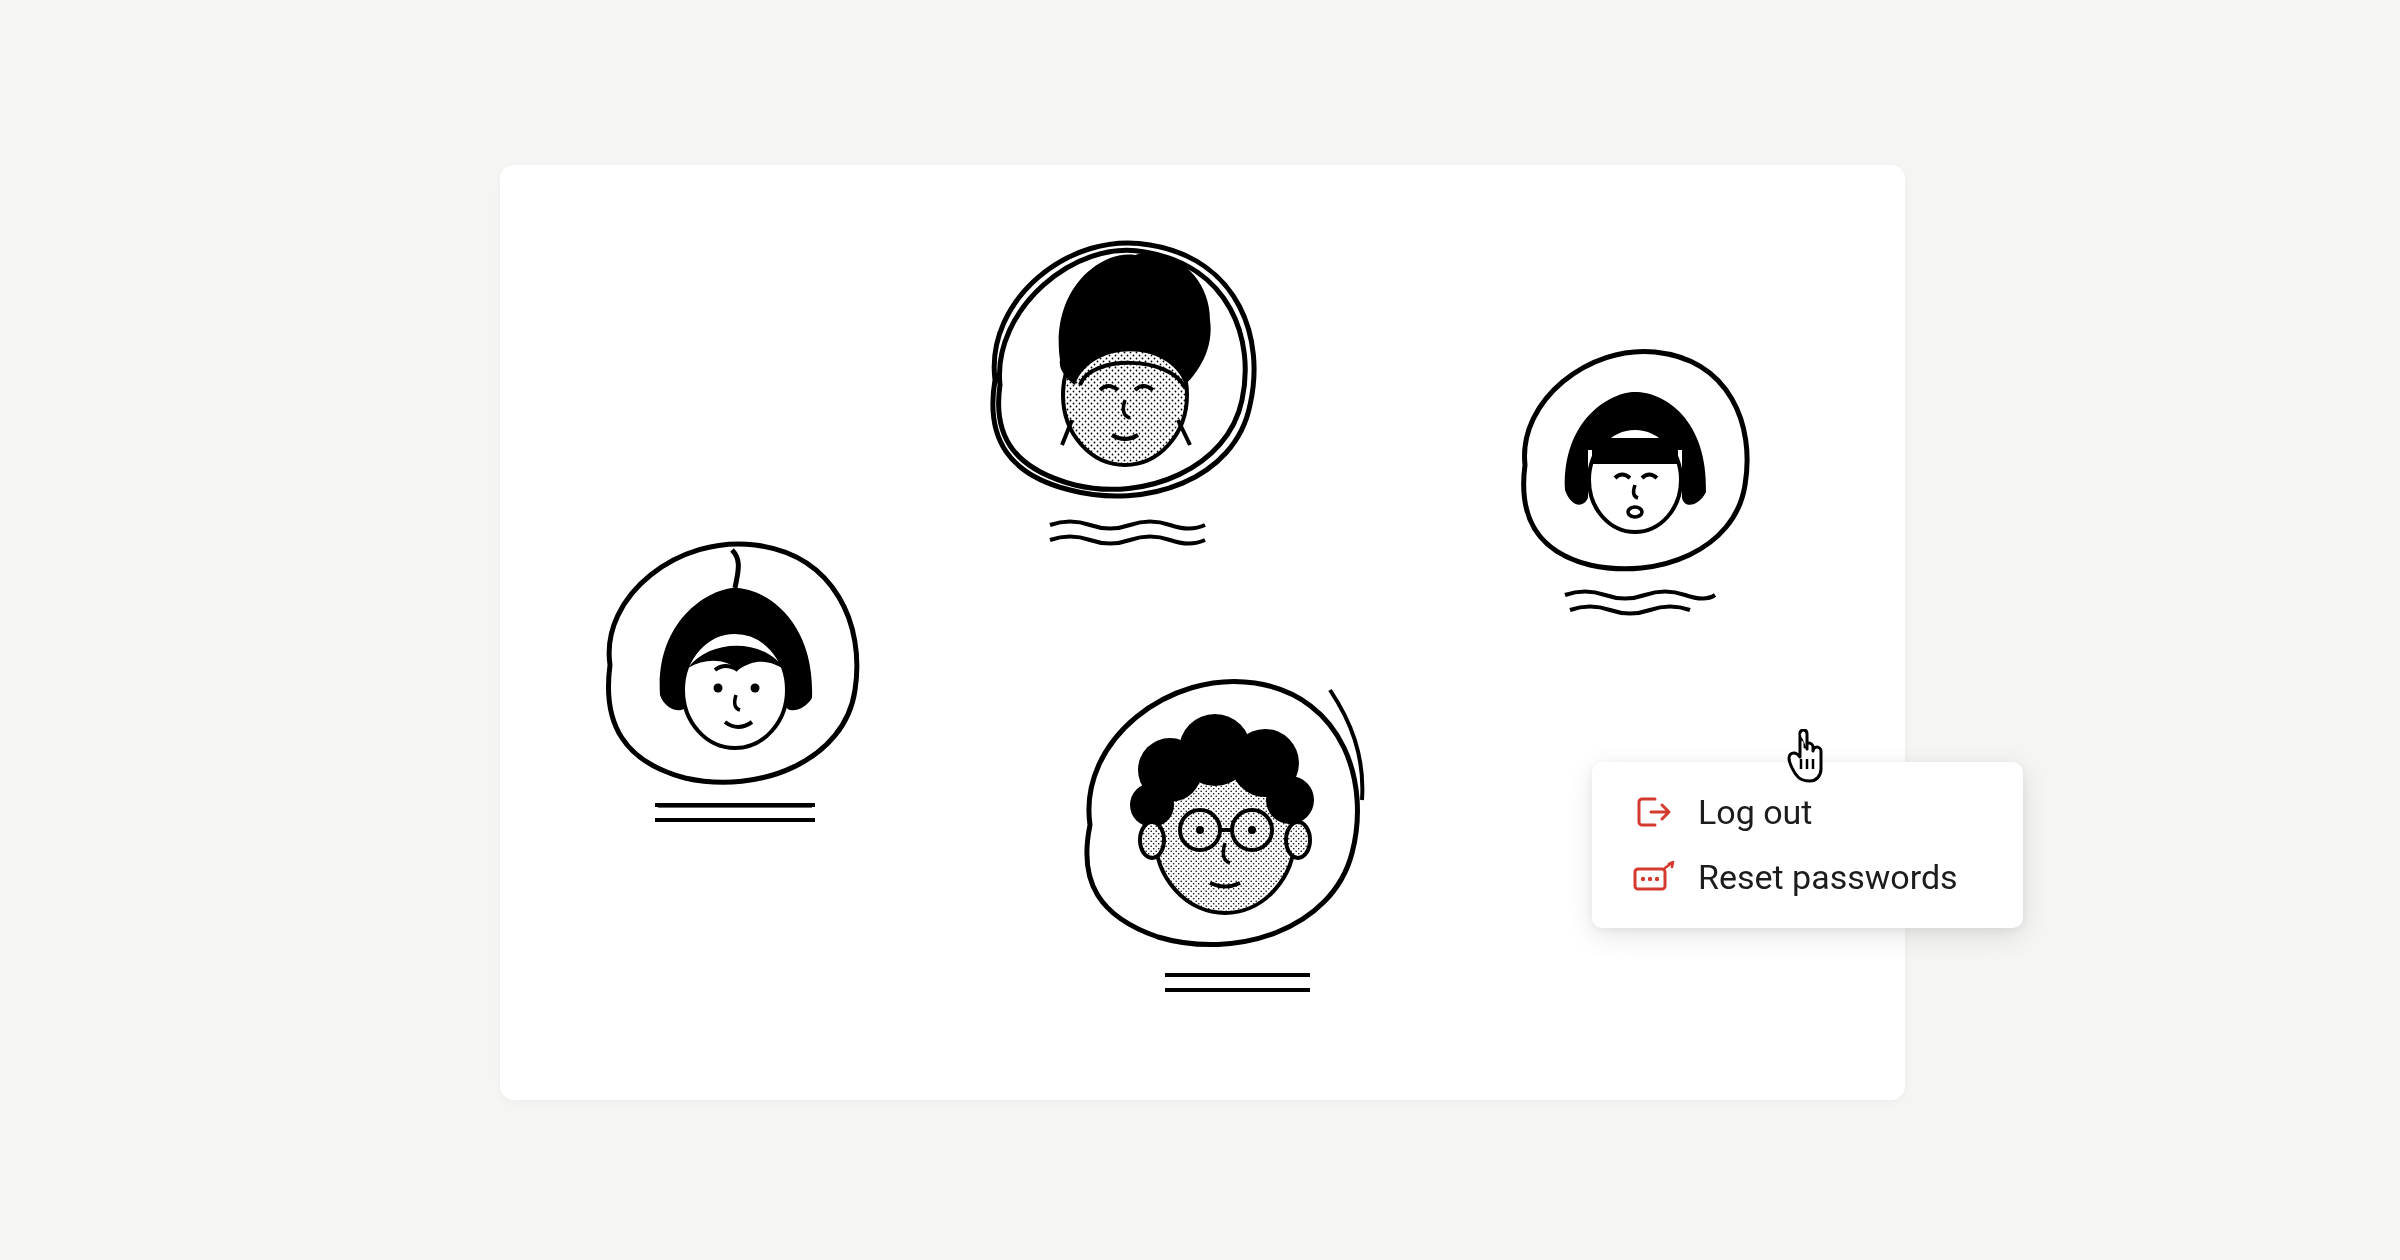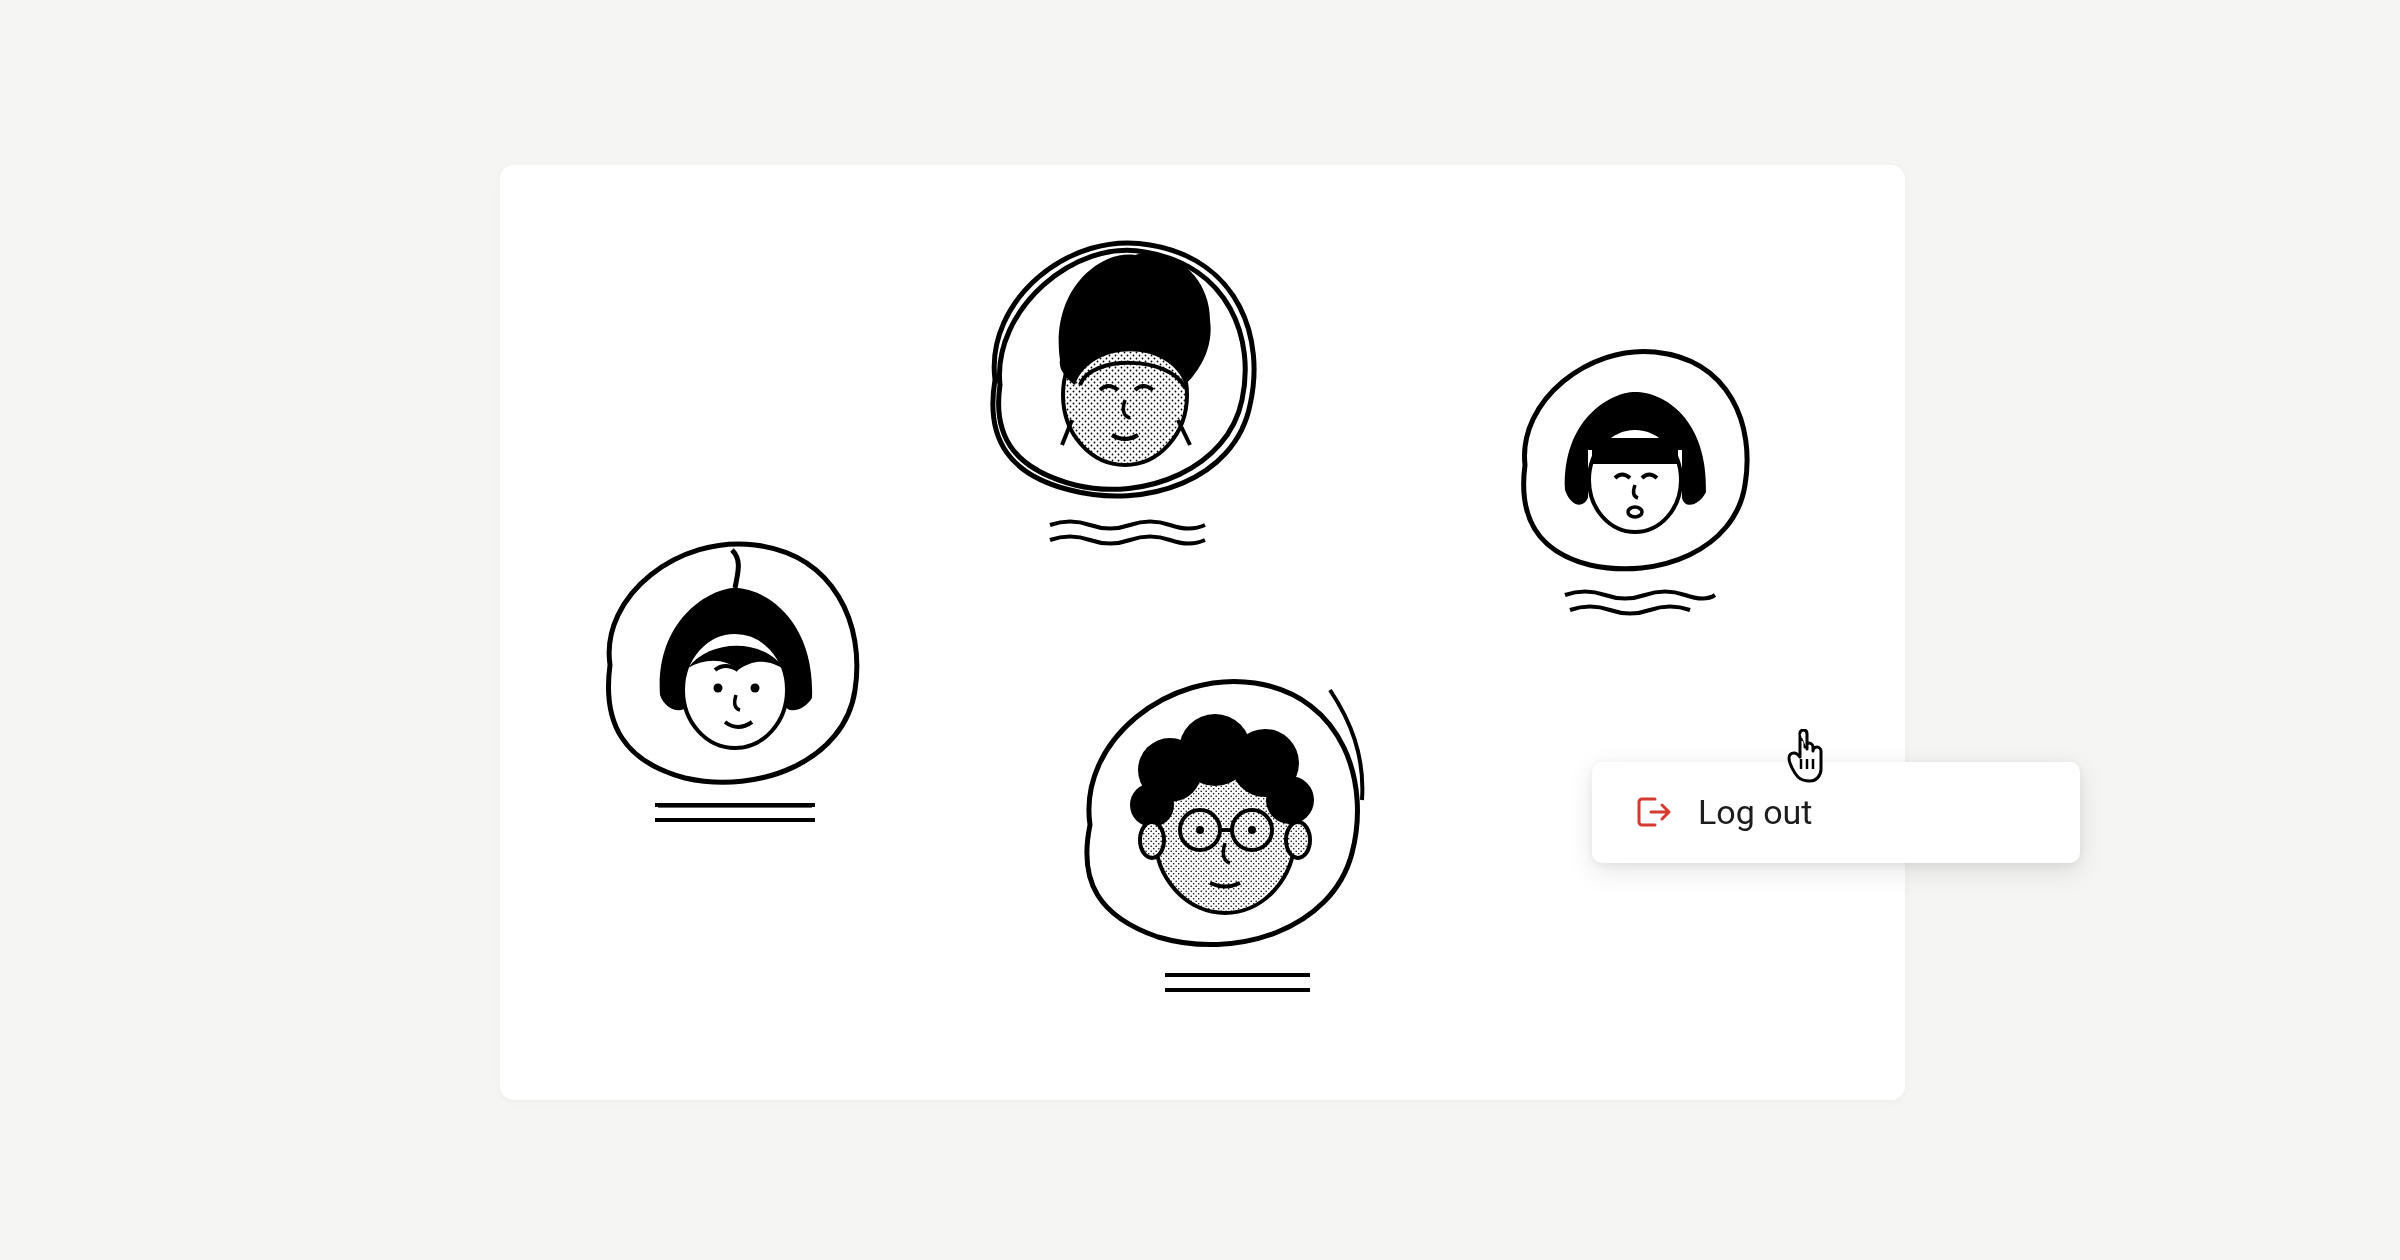--- a/index.html
+++ b/index.html
@@ -21,21 +21,21 @@
     box-shadow: 0 2px 8px rgba(0,0,0,0.04);
   }
   .avatar {
     position: absolute;
   }
   .avatar svg { display: block; }
   .menu {
     position: absolute;
     left: 1592px;
     top: 762px;
-    width: 488px;
+    width: 431px;
     background: #ffffff;
     border-radius: 10px;
     box-shadow: 0 8px 28px rgba(0,0,0,0.10), 0 2px 8px rgba(0,0,0,0.06);
     padding: 18px 0;
   }
   .menu-item {
     display: flex;
     align-items: center;
     gap: 22px;
     padding: 12px 40px;
@@ -195,20 +195,32 @@
 <div class="menu">
   <div class="menu-item">
     <span class="menu-icon">
       <svg width="40" height="36" viewBox="0 0 40 36">
         <path d="M21 5 H8 a3 3 0 0 0 -3 3 v20 a3 3 0 0 0 3 3 h13" fill="none" stroke="#d43b2f" stroke-width="3" stroke-linecap="round" stroke-linejoin="round"></path>
         <path d="M17 18 H34 M28 11 L35 18 L28 25" fill="none" stroke="#d43b2f" stroke-width="3" stroke-linecap="round" stroke-linejoin="round"></path>
       </svg>
     </span>
     <span>Log out</span>
   </div>
+  <div class="menu-item">
+    <span class="menu-icon">
+      <svg width="44" height="32" viewBox="0 0 44 32">
+        <rect x="3" y="8" width="30" height="20" rx="3" fill="none" stroke="#d43b2f" stroke-width="3"></rect>
+        <circle cx="11" cy="18" r="2.2" fill="#d43b2f"></circle>
+        <circle cx="18" cy="18" r="2.2" fill="#d43b2f"></circle>
+        <circle cx="25" cy="18" r="2.2" fill="#d43b2f"></circle>
+        <path d="M33 7 L41 1 M37 3 L41 1 L40 6" fill="none" stroke="#d43b2f" stroke-width="2.6" stroke-linecap="round" stroke-linejoin="round"></path>
+      </svg>
+    </span>
+    <span>Reset passwords</span>
+  </div>
 </div>
 
 <div class="cursor">
   <svg width="46" height="56" viewBox="0 0 46 56">
     <path d="M20 4 L20 28 C20 28 17 24 14 24 C11 24 9 26 9 29 C9 34 14 44 18 48 C21 51 26 52 30 52 C36 52 41 47 41 40 L41 22 C41 20 39 18 37 18 C35 18 33 20 33 22 L33 18 C33 16 31 14 29 14 C27 14 25 16 25 18 L25 14 C25 12 23 10 21 10" fill="#fff" stroke="#000" stroke-width="3" stroke-linejoin="round"></path>
     <path d="M20 4 C20 2 22 1 23.5 1 C25 1 27 2 27 5 L27 20" fill="#fff" stroke="#000" stroke-width="3" stroke-linecap="round"></path>
     <line x1="21" y1="30" x2="21" y2="40" stroke="#000" stroke-width="2.5"></line>
     <line x1="27" y1="30" x2="27" y2="40" stroke="#000" stroke-width="2.5"></line>
     <line x1="33" y1="30" x2="33" y2="40" stroke="#000" stroke-width="2.5"></line>
   </svg>

